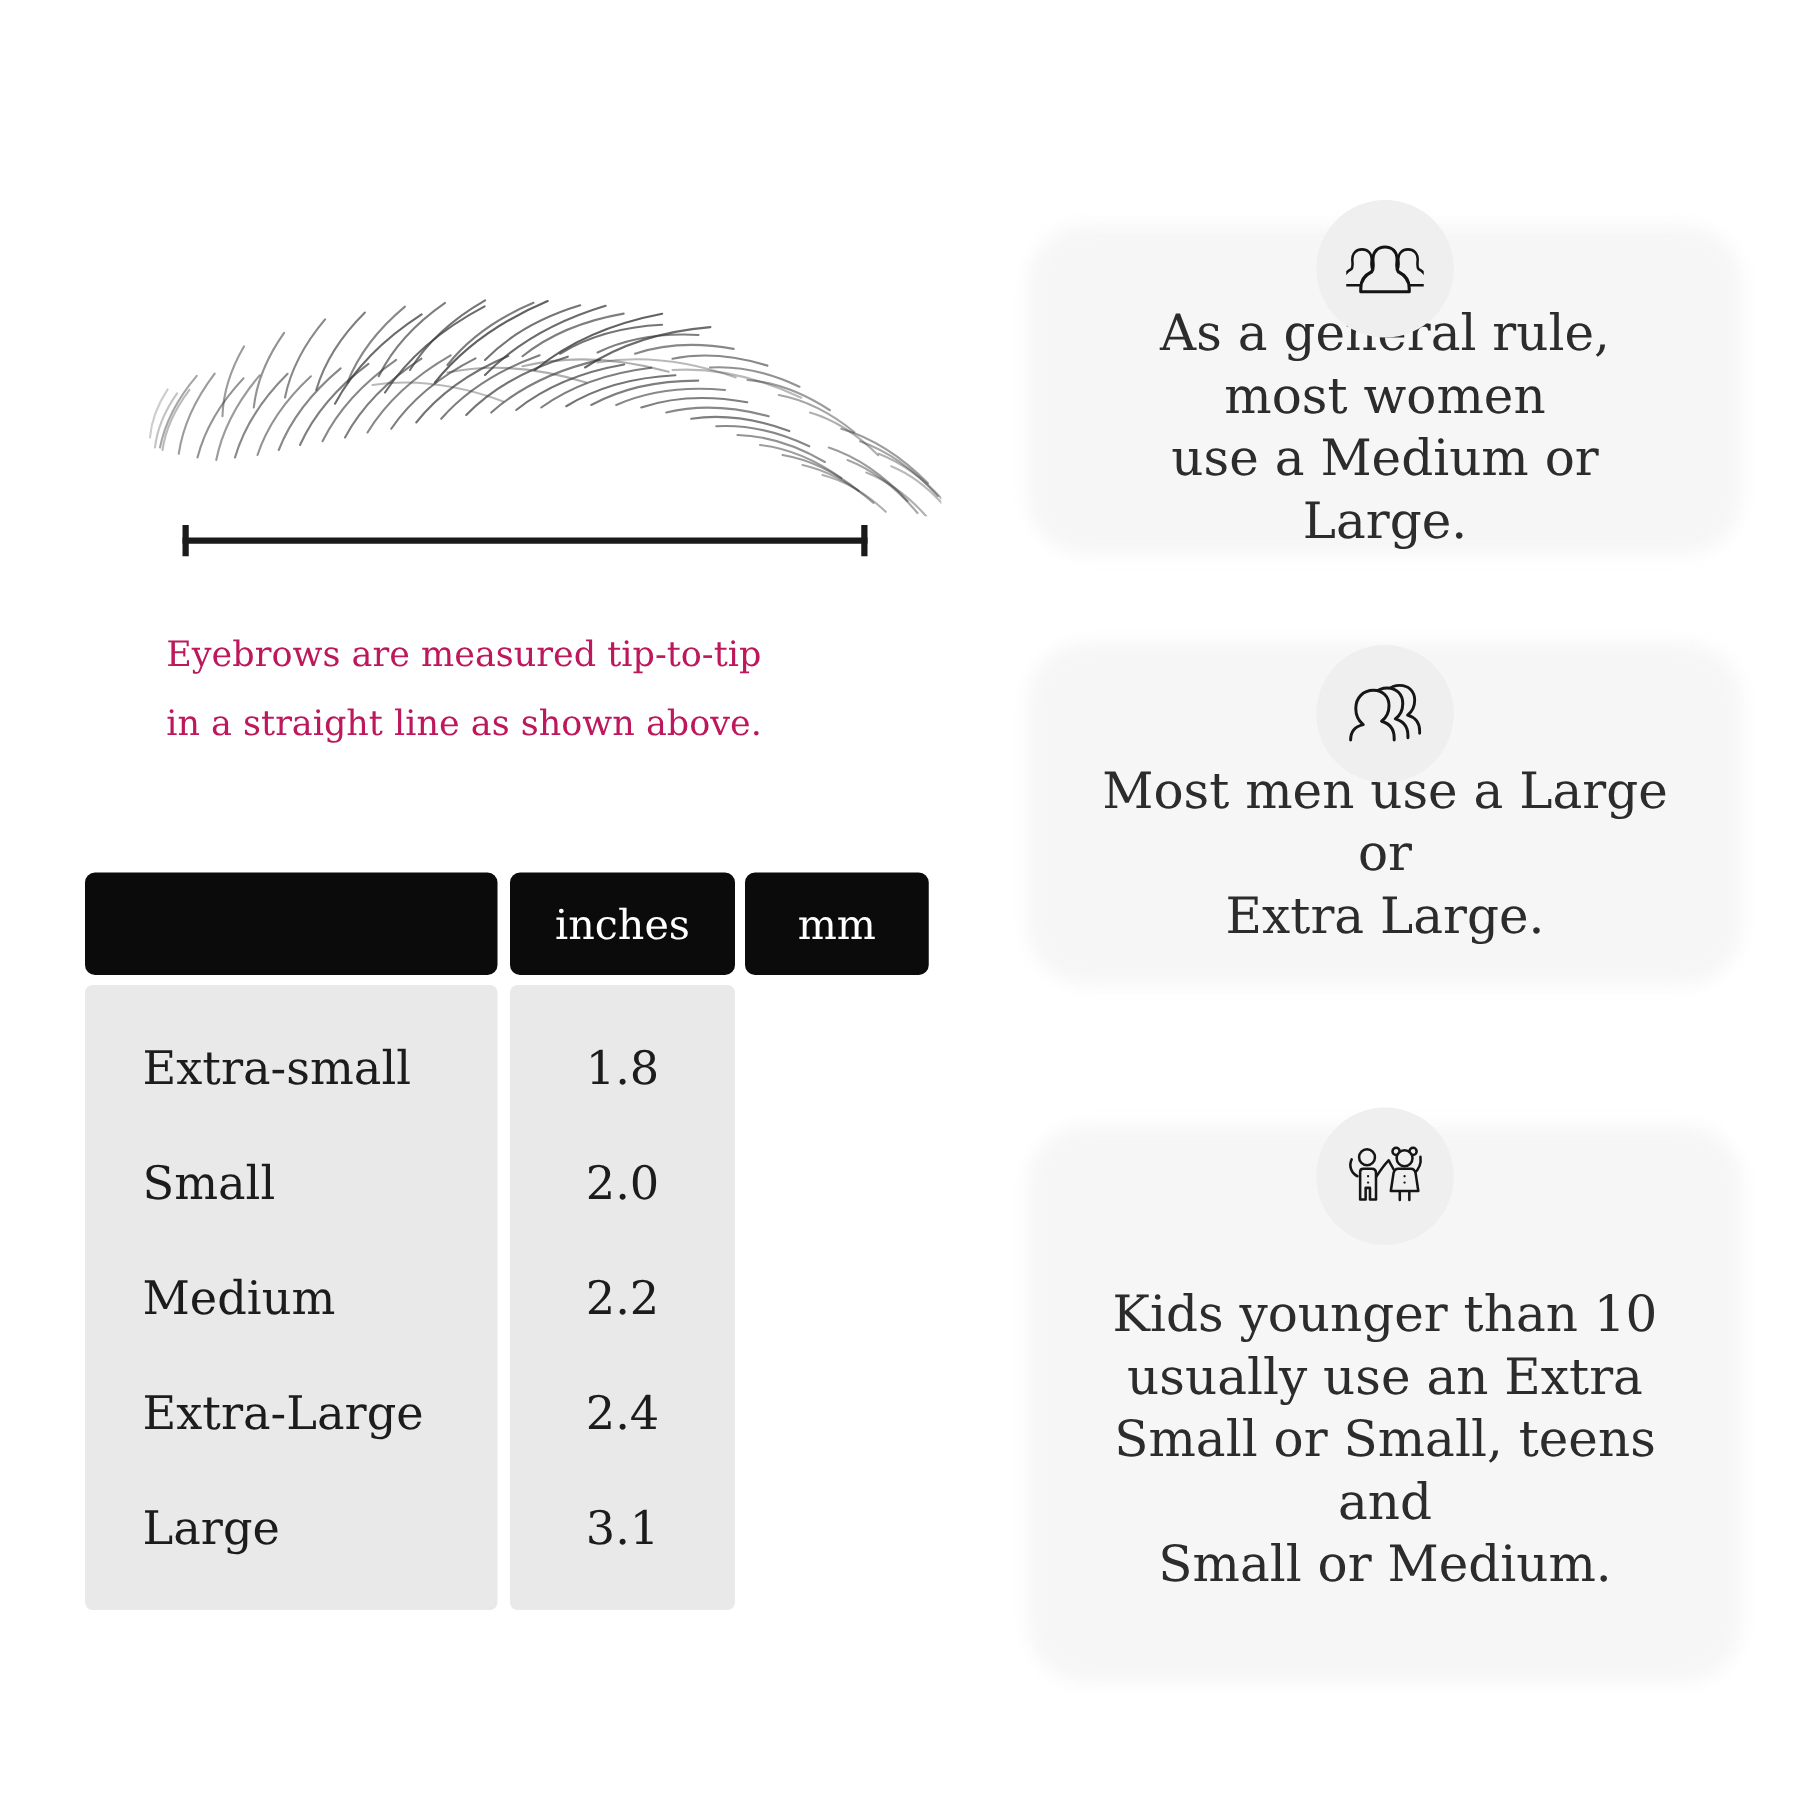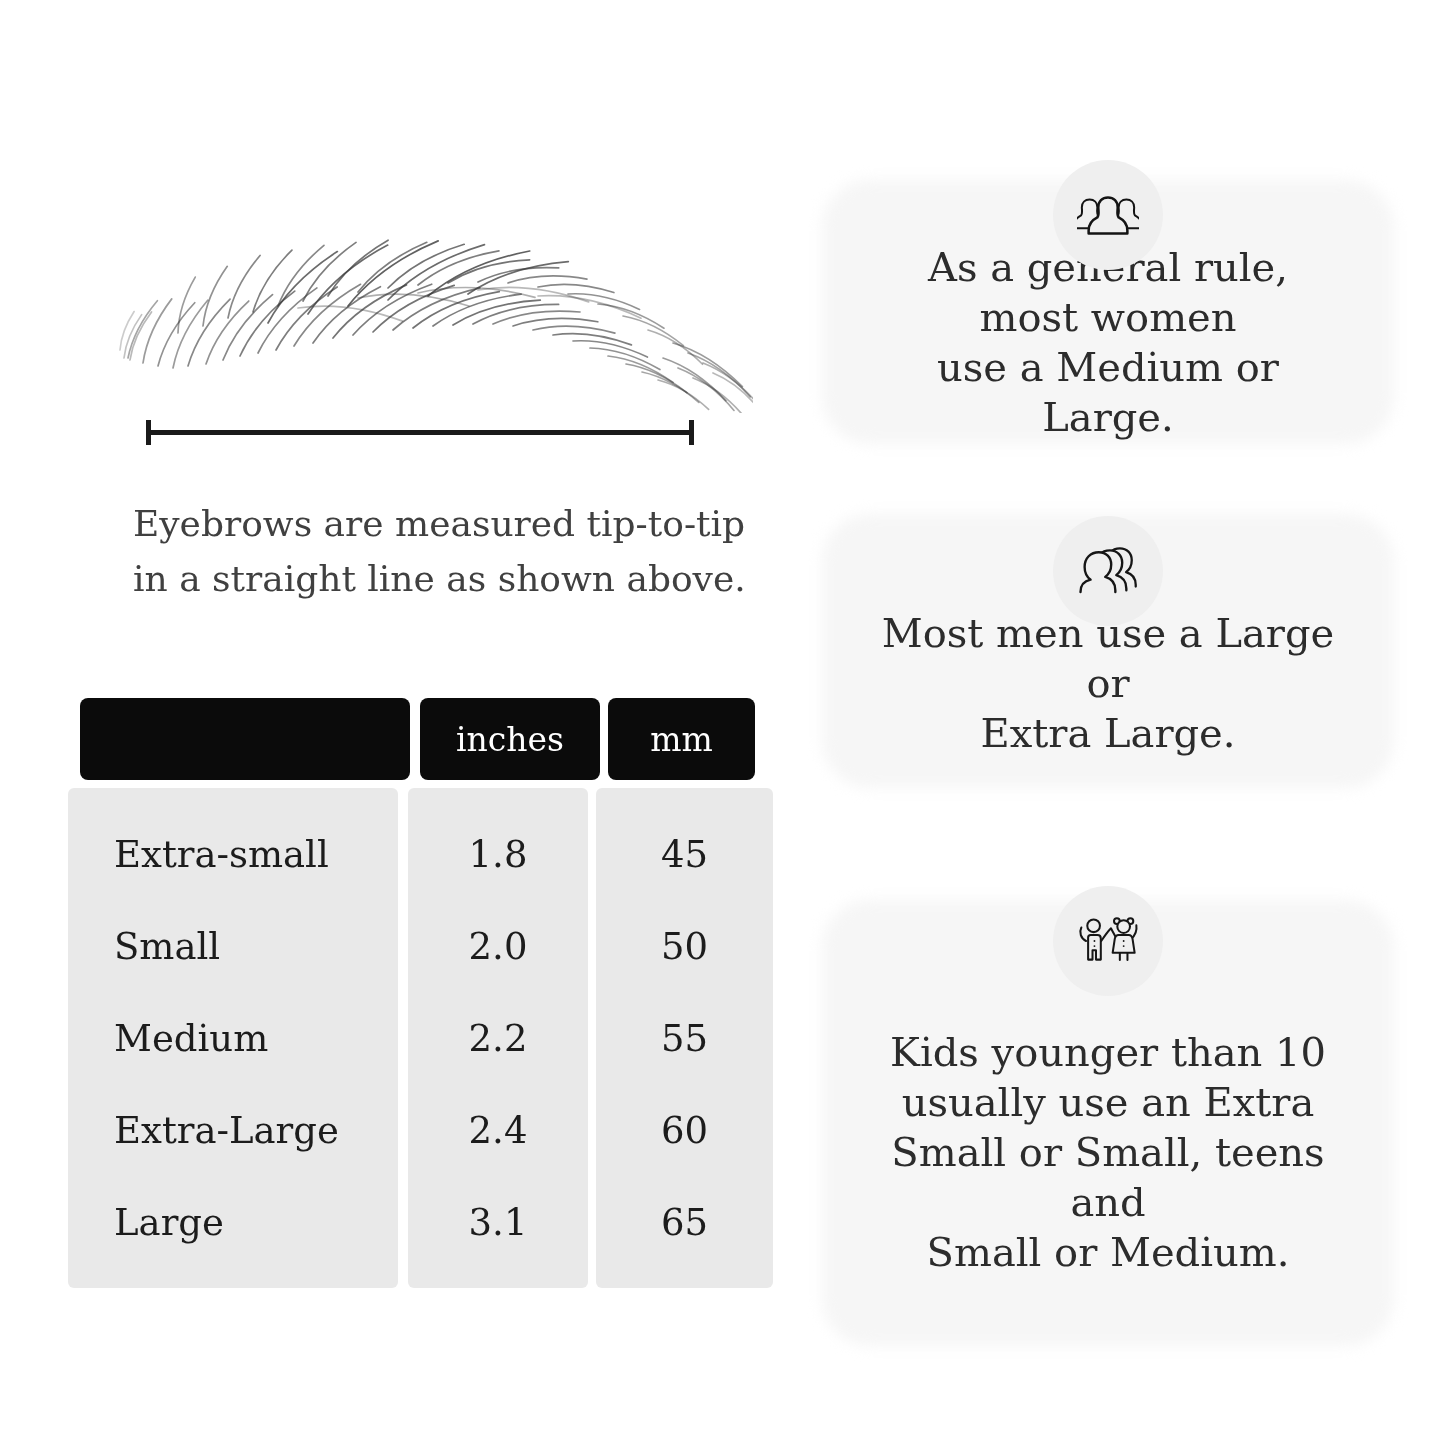--- a/index.html
+++ b/index.html
@@ -7,24 +7,24 @@
     position:relative; width:1445px; height:1445px; overflow:hidden;
     background:#ffffff; z-index:0;
     font-family:"DejaVu Serif","Liberation Serif",serif; color:#1e1e1e;
   }
   
   .eyebrow-svg{position:absolute; left:118px; top:238px; width:635px; height:175px;}
   .measure-line{position:absolute; left:146px; top:430px; width:548px; height:5px; background:#1a1a1a;}
   .measure-line .cap{position:absolute; top:-10px; width:5px; height:25px; background:#1a1a1a;}
   .measure-line .cap.left{left:0;}
   .measure-line .cap.right{right:0;}
-  .caption{position:absolute; left:133px; top:496px; font-size:36px; line-height:55px; color:#404040;}
+  .caption{position:absolute; left:133px; top:496px; font-size:28px; line-height:55px; color:#be185d;}
   
   .th{position:absolute; top:698px; height:82px; background:#0b0b0b; border-radius:8px;
-      color:#ffffff; font-size:33px; display:flex; align-items:center; justify-content:center;margin-left:12px;}
+      color:#ffffff; font-size:33px; display:flex; align-items:center; justify-content:center;}
   .th.c1{left:68px;  width:330px;}
   .th.c2{left:408px; width:180px;}
   .th.c3{left:596px; width:147px;}
   .tbcol{position:absolute; top:788px; height:500px; background:#e9e9e9; border-radius:6px;
          display:flex; flex-direction:column; justify-content:space-between; padding:20px 0;
          box-sizing:border-box; font-size:37px; color:#1c1c1c;}
   .tbcol.c1{left:68px;  width:330px;}
   .tbcol.c2{left:408px; width:180px; text-align:center;}
   .tbcol.c3{left:596px; width:177px; text-align:center;}
   .tbcol .cell{flex:1; display:flex; align-items:center; justify-content:center;}
@@ -149,27 +149,20 @@
     <div class="cell">Extra-Large</div>
     <div class="cell">Large</div>
   </div>
   <div class="tbcol c2">
     <div class="cell">1.8</div>
     <div class="cell">2.0</div>
     <div class="cell">2.2</div>
     <div class="cell">2.4</div>
     <div class="cell">3.1</div>
   </div>
-  <div class="tbcol c3">
-    <div class="cell">45</div>
-    <div class="cell">50</div>
-    <div class="cell">55</div>
-    <div class="cell">60</div>
-    <div class="cell">65</div>
-  </div>
 
   <div class="card c1">
     <div>As a general rule, most women</div>
     <div>use a Medium or Large.</div>
   </div>
   <div class="icon-circle i1">
     <svg width="62" height="50" viewBox="0 0 64 50" aria-hidden="true">
       <defs>
         <path id="bell" d="M0 -20 C-6 -20 -10 -16 -10 -10 C-10 -5.5 -8.8 -2.5 -11 0.5 C-17 3.5 -20 8 -20 14 L-20 17 L20 17 L20 14 C20 8 17 3.5 11 0.5 C8.8 -2.5 10 -5.5 10 -10 C10 -16 6 -20 0 -20 Z"></path>
       </defs>

